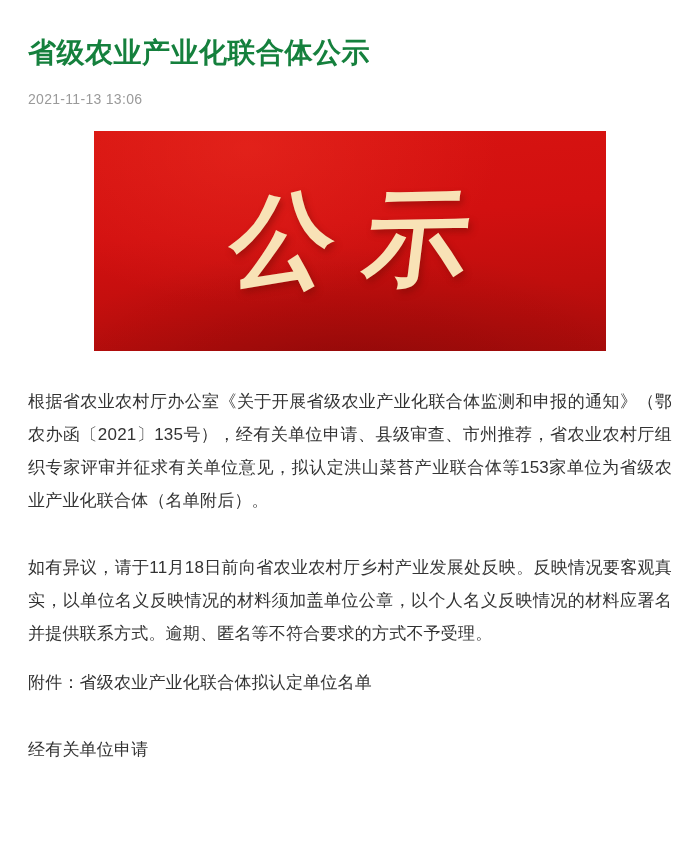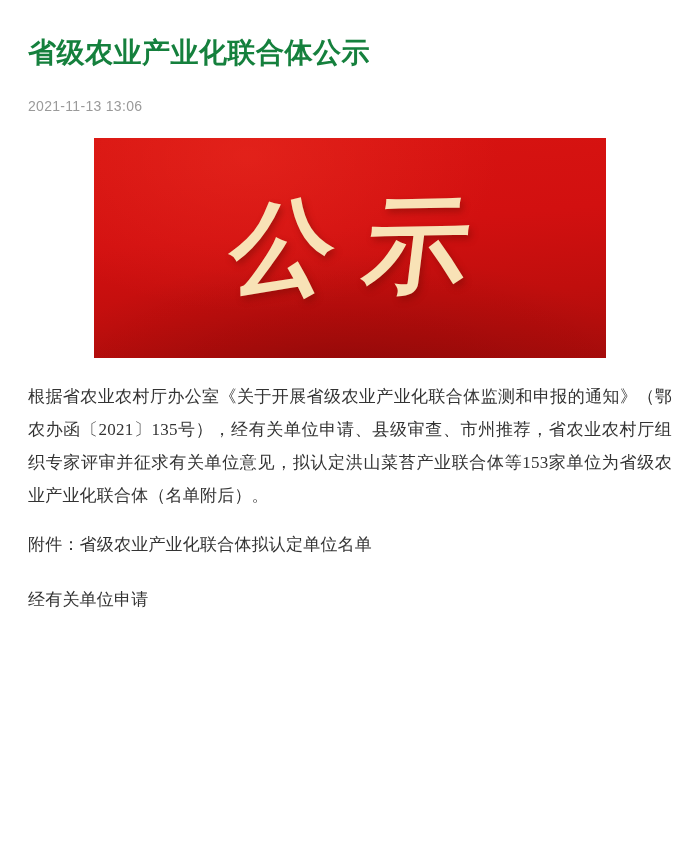--- a/index.html
+++ b/index.html
@@ -15,21 +15,21 @@
     padding: 38px 27px 30px 28px;
   }
   .page-title {
     font-size: 28px;
     line-height: 30px;
     font-weight: 700;
     color: #15803d;
     letter-spacing: 0.5px;
   }
   .pub-time {
-    margin-top: 30px;
+    margin-top: 23px;
     font-size: 14px;
     color: #9a9a9a;
     letter-spacing: 0.3px;
   }
   .banner {
     position: relative;
     width: 512px;
     height: 220px;
     margin: 24px auto 0 auto;
     background:
@@ -56,38 +56,39 @@
     margin-top: 12px;
   }
   .para {
     font-size: 17px;
     line-height: 33px;
     color: #333333;
     text-align: justify;
     letter-spacing: 0.2px;
     margin: 16px 0;
   }
-  .gap-lg { margin-top: 22px; font-family: Liberation Serif, serif; }
+  .gap-lg { margin-top: 34px; }
 </style>
 </head>
 <body>
 
 <div class="page">
 
   <h1 class="page-title">省级农业产业化联合体公示</h1>
 
   <div class="pub-time">2021-11-13 13:06</div>
 
   <div class="banner">
     <span class="banner-text">公示</span>
   </div>
 
   <div class="article">
     <p class="para gap-lg">根据省农业农村厅办公室《关于开展省级农业产业化联合体监测和申报的通知》（鄂农办函〔2021〕135号），经有关单位申请、县级审查、市州推荐，省农业农村厅组织专家评审并征求有关单位意见，拟认定洪山菜苔产业联合体等153家单位为省级农业产业化联合体（名单附后）。</p>
 
+    <p class="para gap-lg">如有异议，请于11月18日前向省农业农村厅乡村产业发展处反映。反映情况要客观真实，以单位名义反映情况的材料须加盖单位公章，以个人名义反映情况的材料应署名并提供联系方式。逾期、匿名等不符合要求的方式不予受理。</p>
 
 
     <p class="para">附件：省级农业产业化联合体拟认定单位名单</p>
 
     <p class="para gap-lg">经有关单位申请</p>
 
   </div>
 
 </div>
 

